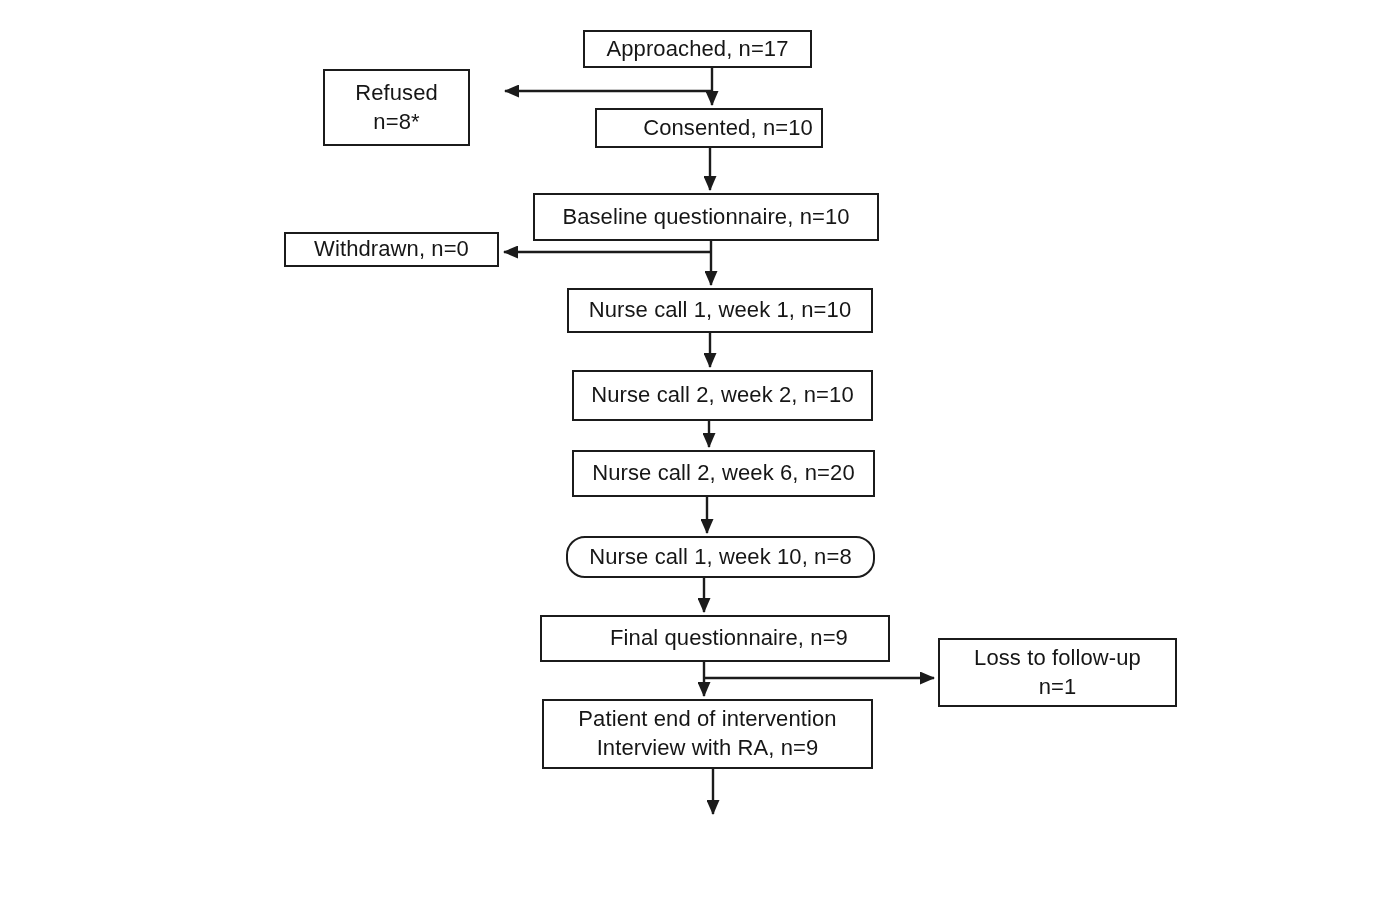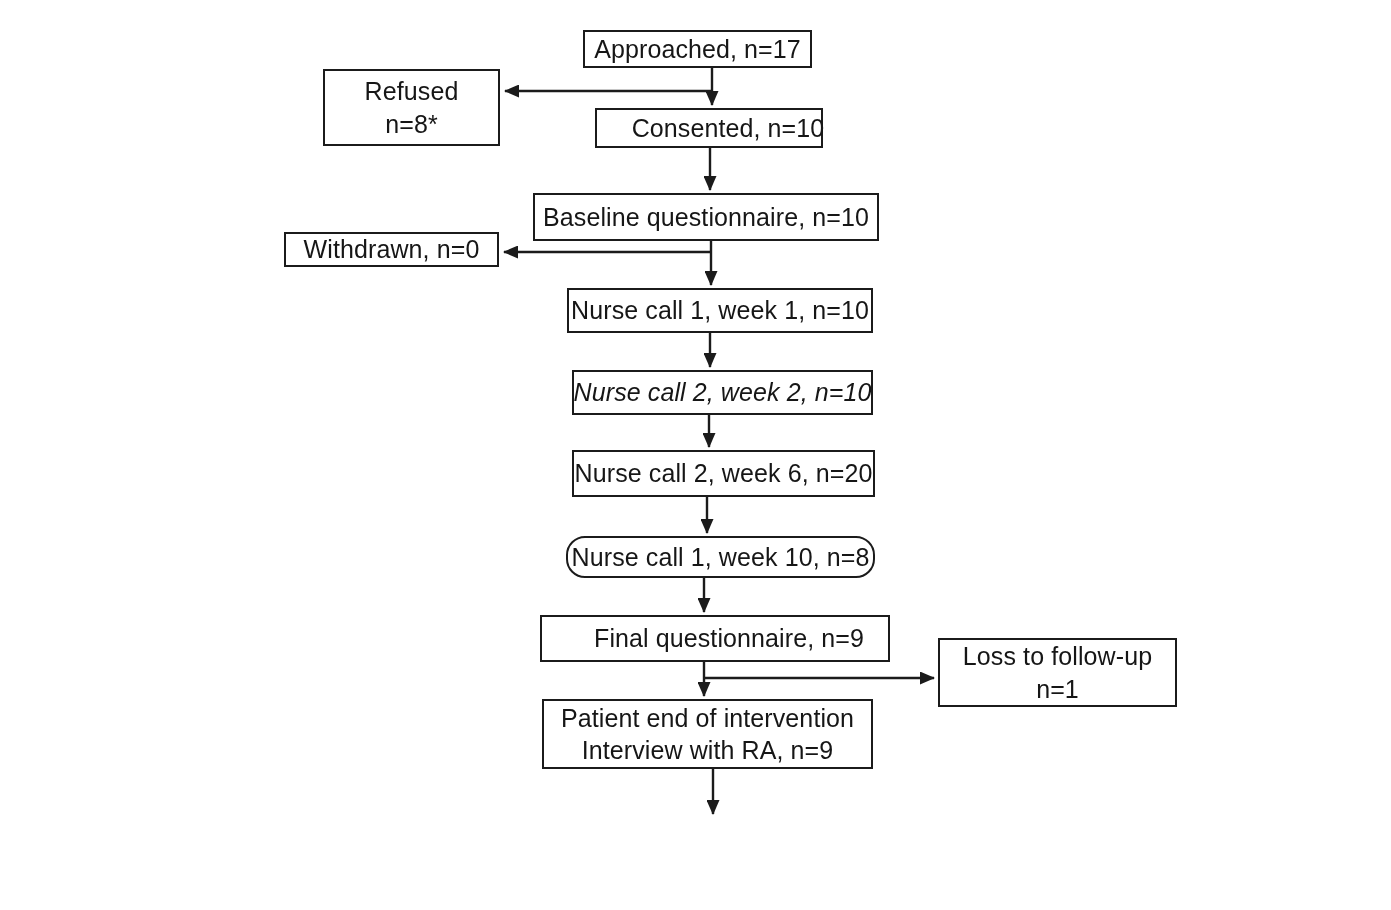--- a/index.html
+++ b/index.html
@@ -25,21 +25,21 @@
   .box {
     position: absolute;
     box-sizing: border-box;
     border: 2.5px solid #1b1b1b;
     background: #ffffff;
     display: flex;
     flex-direction: column;
     align-items: center;
     justify-content: center;
     text-align: center;
-    font-size: 25px;
+    font-size: 22px;
     line-height: 1.3;
     letter-spacing: 0.1px;
     white-space: nowrap;
   }
 </style>
 </head>
 <body>
 
 <div class="canvas">
 
@@ -60,42 +60,42 @@
     <path d="M704,578 L704,612" marker-end="url(#arr)"></path>
     <path d="M704,662 L704,696" marker-end="url(#arr)"></path>
     <path d="M704,678 L934,678" marker-end="url(#arr)"></path>
     <path d="M713,769 L713,814" marker-end="url(#arr)"></path>
   </svg>
 
   <div class="box" style="left:583px; top:30px; width:229px; height:38px;">
     <span>Approached, n=17</span>
   </div>
 
-  <div class="box" style="left:323px; top:69px; width:177px; height:77px;">
+  <div class="box" style="left:323px; top:69px; width:147px; height:77px;">
     <span>Refused</span>
     <span>n=8*</span>
   </div>
 
   <div class="box" style="left:595px; top:108px; width:228px; height:40px;padding-left:38px;">
     <span>Consented, n=10</span>
   </div>
 
   <div class="box" style="left:533px; top:193px; width:346px; height:48px;text-align:center;">
     <span>Baseline questionnaire, n=10</span>
   </div>
 
   <div class="box" style="left:284px; top:232px; width:215px; height:35px;">
     <span>Withdrawn, n=0</span>
   </div>
 
   <div class="box" style="left:567px; top:288px; width:306px; height:45px;">
     <span>Nurse call 1, week 1, n=10</span>
   </div>
 
-  <div class="box" style="left:572px; top:370px; width:301px; height:45px;font-style:italic;">
+  <div class="box" style="left:572px; top:370px; width:301px; height:51px;">
     <span>Nurse call 2, week 2, n=10</span>
   </div>
 
   <div class="box" style="left:572px; top:450px; width:303px; height:47px;">
     <span>Nurse call 2, week 6, n=20</span>
   </div>
 
   <div class="box" style="left:566px; top:536px; width:309px; height:42px;border-radius:19px;">
     <span>Nurse call 1, week 10, n=8</span>
   </div>

